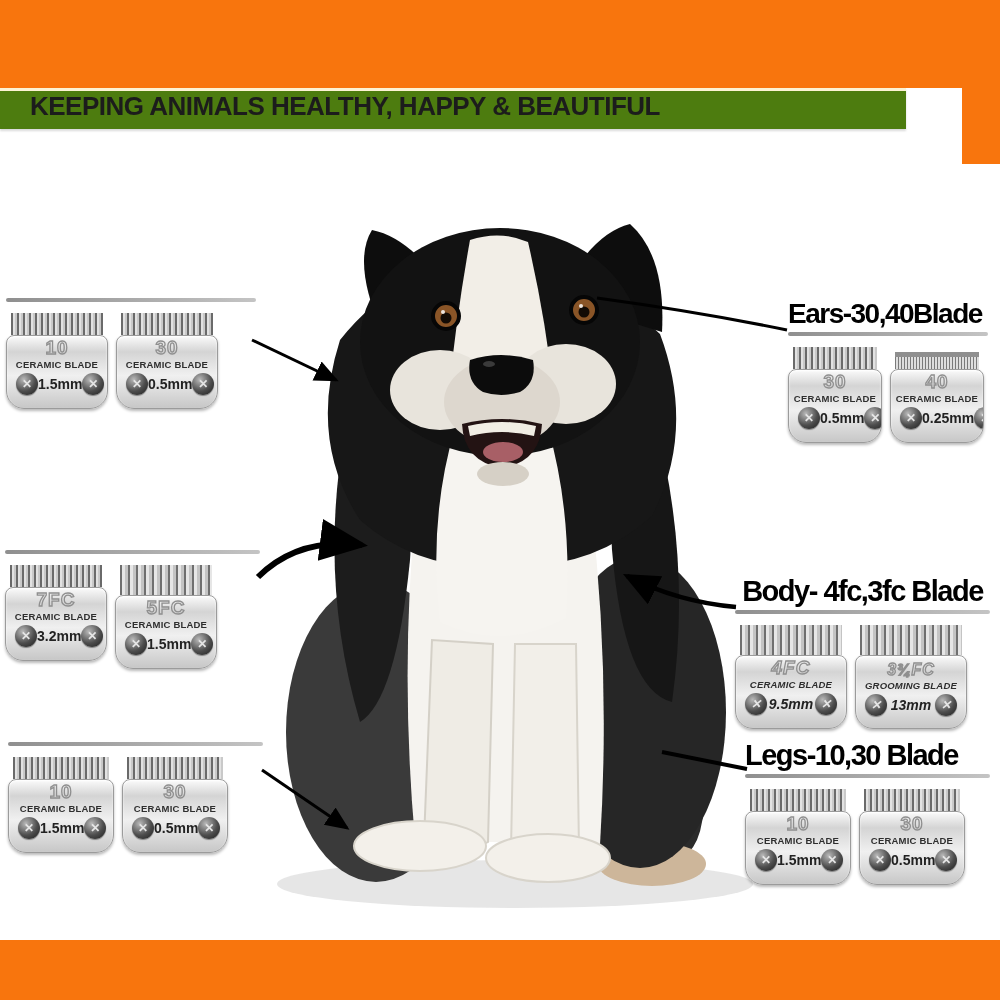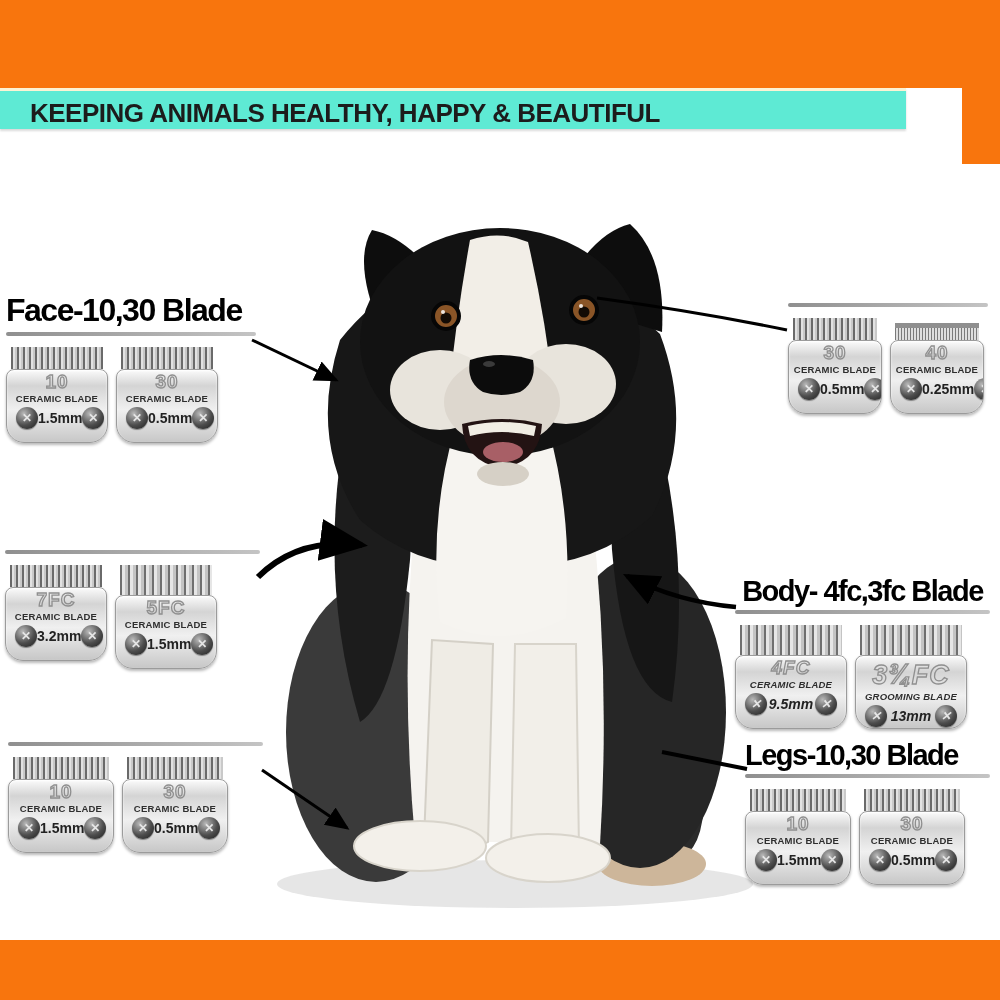--- a/index.html
+++ b/index.html
@@ -6,23 +6,23 @@
   body{
     width:1000px;height:1000px;position:relative;background:#ffffff;
     font-family:"Liberation Sans",sans-serif;overflow:hidden;
   }
   
   .frame-top{position:absolute;left:0;top:0;width:1000px;height:88px;background:#F8750D;}
   .frame-corner{position:absolute;left:962px;top:88px;width:38px;height:76px;background:#F8750D;}
   .frame-bottom{position:absolute;left:0;top:940px;width:1000px;height:60px;background:#F8750D;}
   
   .banner{
-    position:absolute;left:0;top:88px;width:906px;height:41px;background:#5eead4;
+    position:absolute;left:0;top:88px;width:906px;height:41px;background:#4d7c0f;
     border-top:3px solid #FCF3D3;box-sizing:border-box;
-    display:flex;align-items:flex-end;padding-left:30px;
+    display:flex;align-items:flex-start;padding-left:30px;
     box-shadow:0 2px 2px rgba(0,0,0,0.15);
   }
   .banner h1{
     margin:0;font-size:26px;font-weight:bold;color:#1c1c1c;
     letter-spacing:-0.5px;white-space:nowrap;font-stretch:condensed;
   }
   
   .blade-group{position:absolute;}
   .group-label{
     margin:0;font-weight:bold;color:#000;white-space:nowrap;
@@ -50,21 +50,21 @@
   .bladebody{
     height:72px;border:1px solid #9b9b9b;border-radius:8px 8px 18px 18px;
     background:linear-gradient(180deg,#fbfbfb 0%,#d4d4d4 22%,#f0f0f0 55%,#c7c7c7 100%);
     box-shadow:inset 0 1px 2px #ffffff,0 2px 3px rgba(0,0,0,0.28);
     text-align:center;overflow:hidden;
   }
   .blade-number{
     font-size:19px;font-weight:bold;line-height:1;margin-top:2px;letter-spacing:1px;
     color:transparent;-webkit-text-stroke:1.3px #8f8f8f;text-stroke:1.3px #8f8f8f;
   }
-  .blade-number.sm{font-size:27px;margin-top:6px;}
+  .blade-number.sm{font-size:16px;margin-top:6px;}
   .blade-material{font-size:9.5px;font-weight:bold;color:#2e2e2e;letter-spacing:0.2px;margin-top:2px;}
   .screwrow{display:flex;align-items:center;justify-content:space-between;padding:0 9px;margin-top:3px;}
   .screw{
     width:22px;height:22px;border-radius:50%;flex:0 0 auto;
     background:radial-gradient(circle at 35% 30%,#b9b9b9,#4d4d4d 55%,#1b1b1b);
     color:#e6e6e6;font-size:12px;font-weight:bold;
     display:flex;align-items:center;justify-content:center;
     box-shadow:0 1px 1px rgba(0,0,0,0.4);
   }
   .blade-size{font-size:14px;font-weight:bold;color:#222;}
@@ -156,21 +156,20 @@
     <path d="M252 340 L336 380" stroke-width="3" marker-end="url(#ah)"></path>
     <path d="M597 298 Q700 312 787 330" stroke-width="3"></path>
     <path d="M258 577 Q298 537 362 545" stroke-width="6" marker-end="url(#ah)"></path>
     <path d="M736 607 Q678 602 627 576" stroke-width="4.5" marker-end="url(#ah)"></path>
     <path d="M262 770 L347 828" stroke-width="3" marker-end="url(#ah)"></path>
     <path d="M662 752 L747 769" stroke-width="4"></path>
   </g>
 </svg>
 
 <section class="blade-group g-face">
-  <h2 class="group-label">Face-10,30 Blade</h2>
   <div class="rule"></div>
   <div class="blades">
       <div class="blade">
         <div class="teeth"></div>
         <div class="bladebody">
           <div class="blade-number">10</div>
           <div class="blade-material">CERAMIC BLADE</div>
           <div class="screwrow">
             <span class="screw">✕</span>
             <span class="blade-size">1.5mm</span>
@@ -187,20 +186,21 @@
             <span class="screw">✕</span>
             <span class="blade-size">0.5mm</span>
             <span class="screw">✕</span>
           </div>
         </div>
       </div>
     </div>
 </section>
 
 <section class="blade-group g-ears">
+  <h2 class="group-label">Ears-30,40Blade</h2>
   <div class="rule"></div>
   <div class="blades">
       <div class="blade">
         <div class="teeth"></div>
         <div class="bladebody">
           <div class="blade-number">30</div>
           <div class="blade-material">CERAMIC BLADE</div>
           <div class="screwrow">
             <span class="screw">✕</span>
             <span class="blade-size">0.5mm</span>

